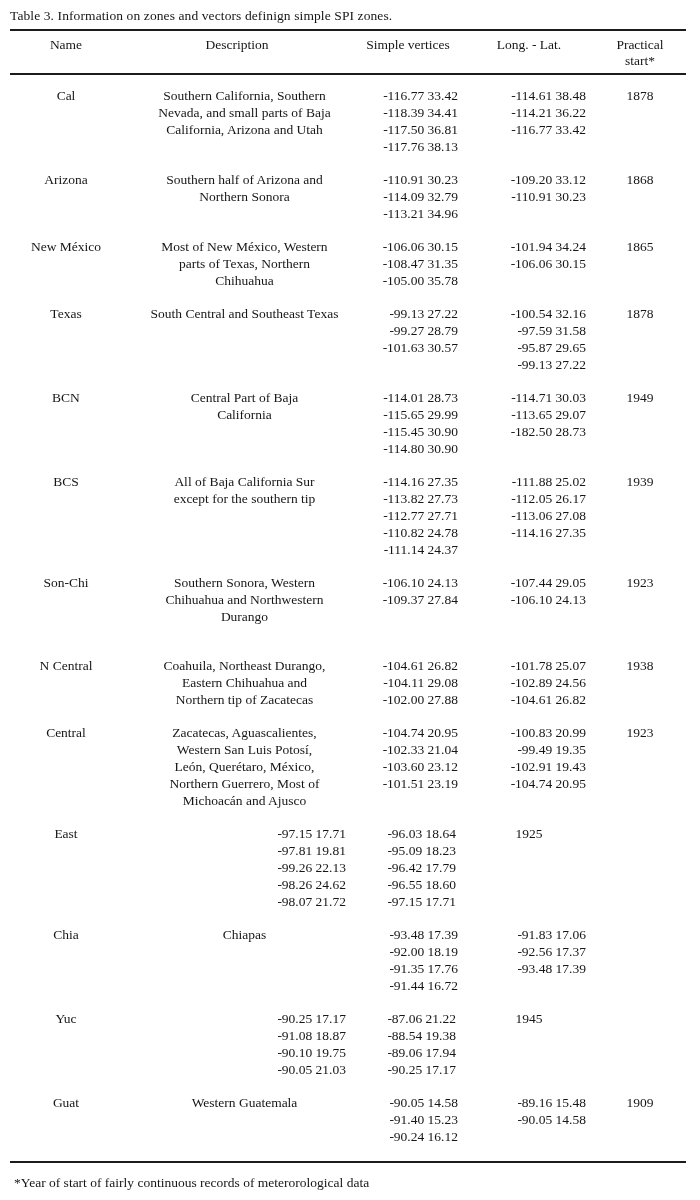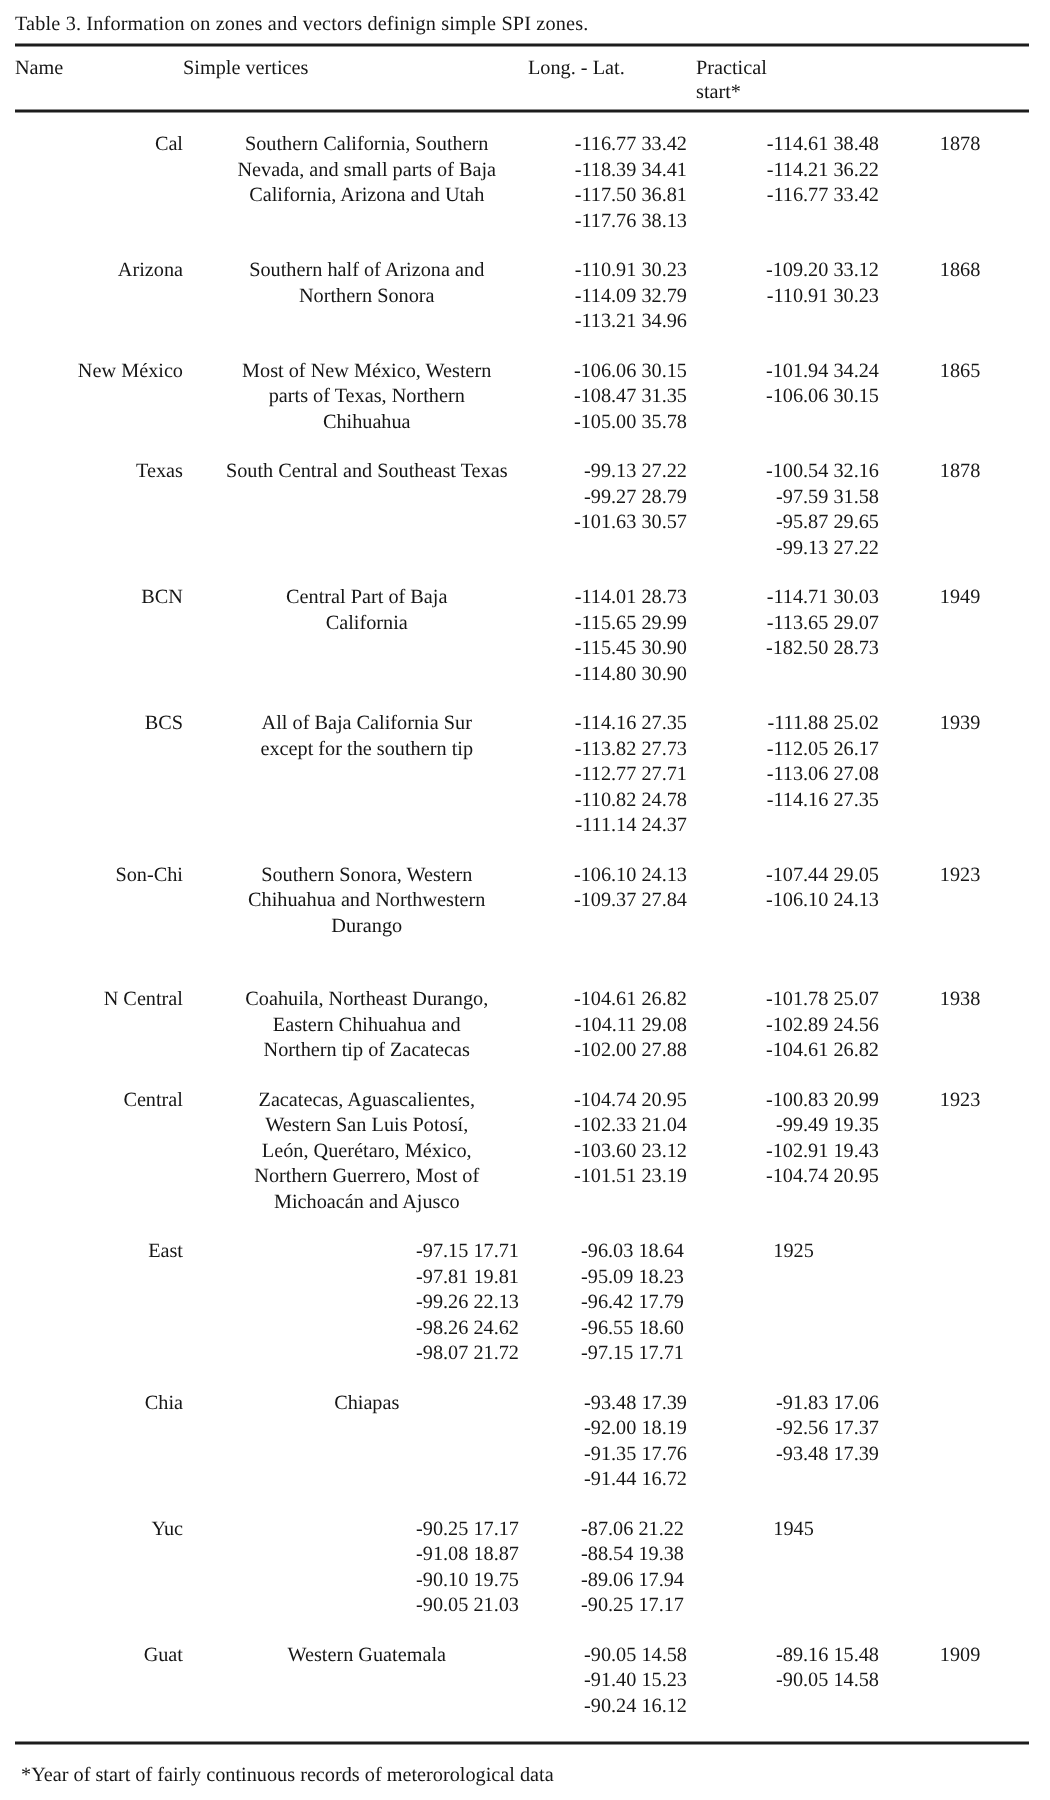--- a/index.html
+++ b/index.html
@@ -39,33 +39,34 @@
   .cell {
     font-size: 13.5px;
     line-height: 17px;
     white-space: pre-line;
   }
   
   .thead {
     padding: 6px 0 4px 0;
   }
   .thead .cell {
+    text-align: center;
     line-height: 16px;
   }
   
   .tbody {
     padding-top: 12px;
   }
   .row {
     margin-bottom: 16px;
   }
   .row.gap-after {
     margin-bottom: 32px;
   }
-  .c-name  { text-align: right; }
+  .c-name  { text-align: center; }
   .c-desc  { text-align: center; padding-left: 15px; }
   .c-vert  { text-align: right; padding-right: 6px; }
   .c-lola  { text-align: right; padding-right: 8px; }
   .c-start { text-align: center; }
   .footnote {
     font-size: 13.5px;
     line-height: 17px;
     margin-top: 11px;
     padding-left: 4px;
   }
@@ -77,20 +78,21 @@
 <body>
 
 <div class="page">
 
   <p class="title">Table 3. Information on zones and vectors definign simple SPI zones.</p>
 
   <hr class="rule">
 
   <div class="grid thead">
     <div class="cell">Name</div>
+    <div class="cell">Description</div>
     <div class="cell">Simple vertices</div>
     <div class="cell">Long. - Lat.</div>
     <div class="cell">Practical
 start*</div>
   </div>
 
   <hr class="rule">
 
   <div class="tbody">
 

